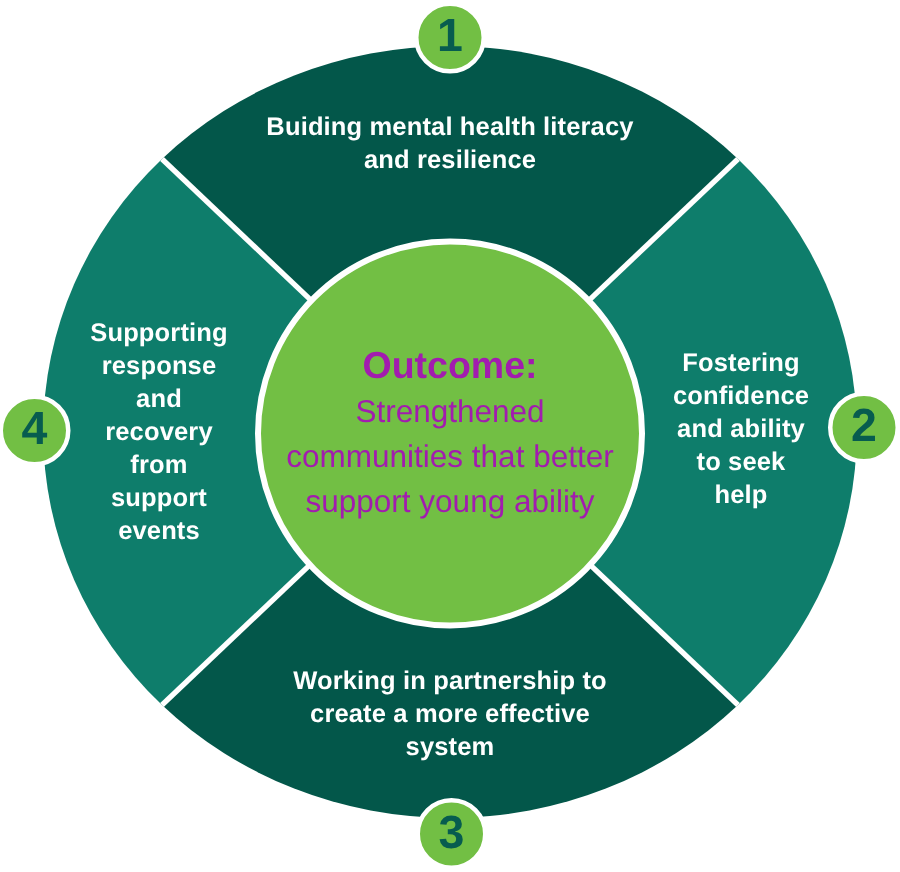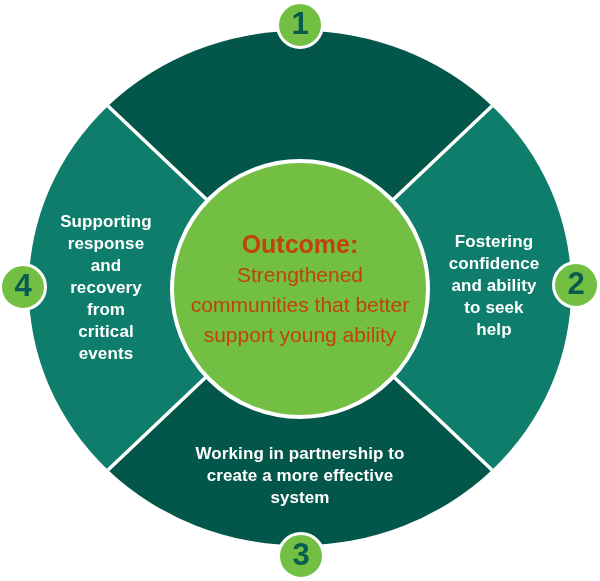--- a/index.html
+++ b/index.html
@@ -36,21 +36,21 @@
   .seg-label-bottom { left: 300px; top: 476px; width: 300px; }
   .seg-label-left   { left: 106px; top: 288px; width: 150px; }
 
   .center-text {
     position: absolute;
     left: 300px;
     top: 289px;
     transform: translate(-50%, -50%);
     width: 250px;
     text-align: center;
-    color: #c2410c;
+    color: #a21caf;
   }
   .center-heading {
     font-weight: 700;
     font-size: 25px;
     line-height: 32px;
   }
   .center-body {
     font-weight: 400;
     font-size: 21px;
     line-height: 30px;
@@ -87,34 +87,36 @@
   <svg class="wheel-svg" width="600" height="581" viewBox="0 0 600 581">
     <path d="M300 288 L108 106 A272 258 0 0 1 492 106 Z" fill="#03574A"></path>
     <path d="M300 288 L492 106 A272 258 0 0 1 492 470 Z" fill="#0E7D6B"></path>
     <path d="M300 288 L492 470 A272 258 0 0 1 108 470 Z" fill="#03574A"></path>
     <path d="M300 288 L108 470 A272 258 0 0 1 108 106 Z" fill="#0E7D6B"></path>
     <line x1="108" y1="106" x2="492" y2="470" stroke="#FFFFFF" stroke-width="3.5"></line>
     <line x1="492" y1="106" x2="108" y2="470" stroke="#FFFFFF" stroke-width="3.5"></line>
     <circle cx="300" cy="289" r="128" stroke="#FFFFFF" stroke-width="4" fill="#72BF44"></circle>
   </svg>
 
+  <div class="seg-label seg-label-top">Buiding mental health literacy
+and resilience</div>
   <div class="seg-label seg-label-bottom">Working in partnership to
 create a more effective
 system</div>
   <div class="seg-label seg-label-right">Fostering
 confidence
 and ability
 to seek
 help</div>
   <div class="seg-label seg-label-left">Supporting
 response
 and
 recovery
 from
-critical
+support
 events</div>
 
   <div class="center-text">
     <div class="center-heading">Outcome:</div>
     <div class="center-body">Strengthened
 communities that better
 support young ability</div>
   </div>
 
   <div class="badge badge-1">

